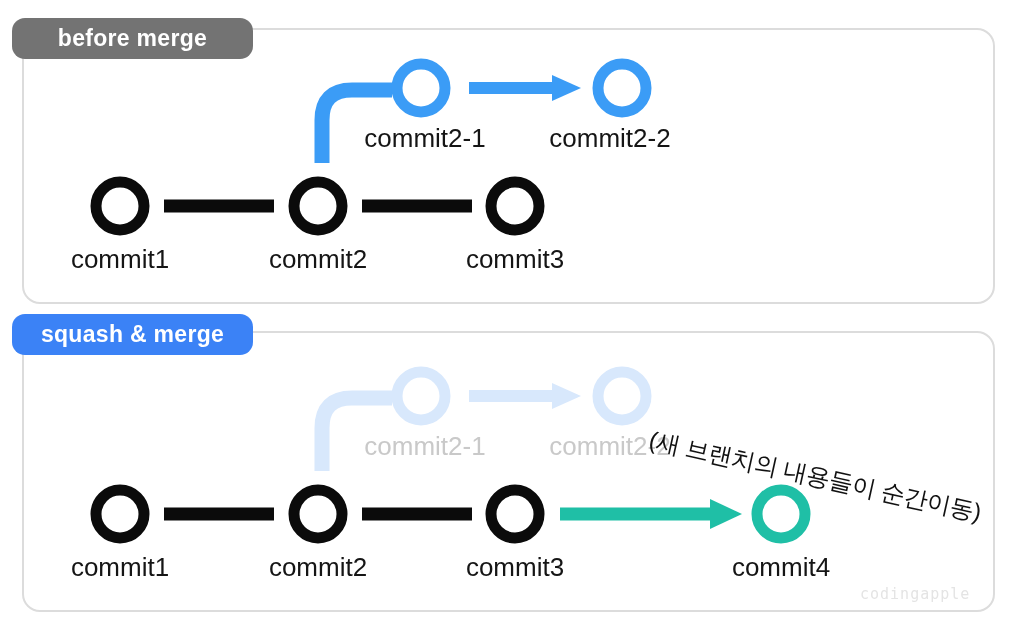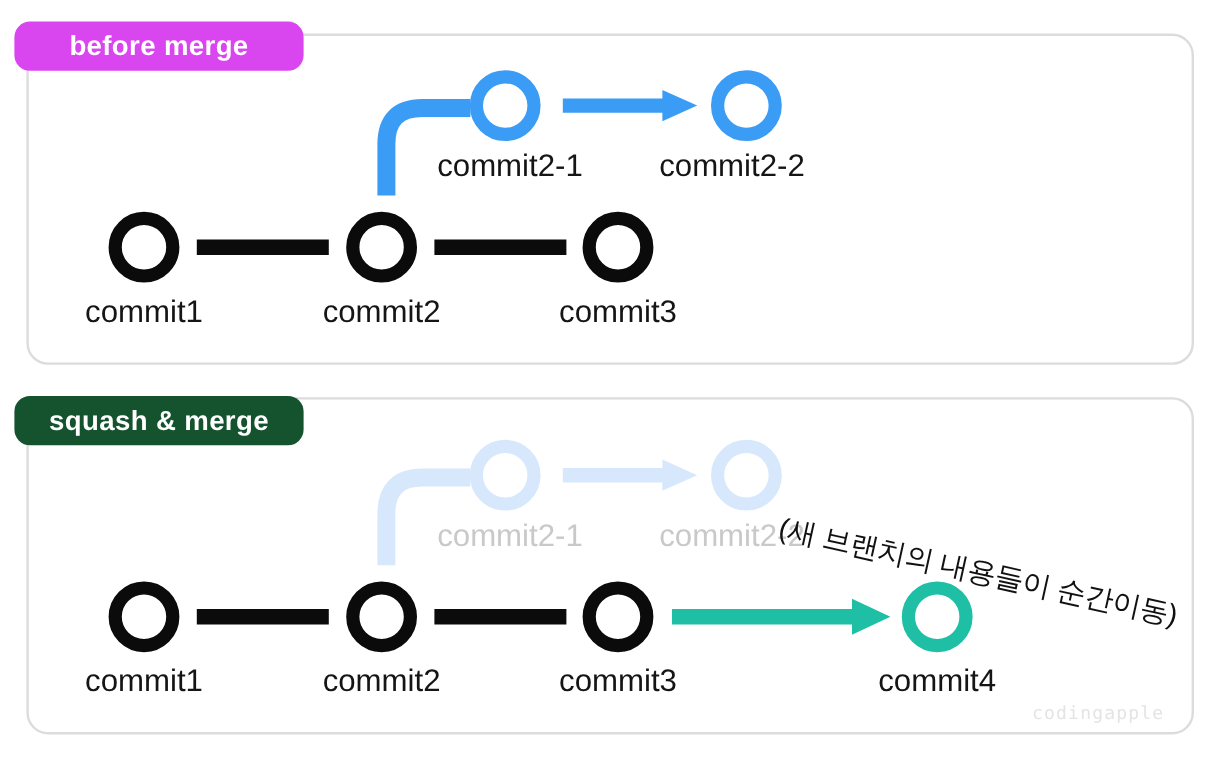--- a/index.html
+++ b/index.html
@@ -32,22 +32,22 @@
     border-radius: 13px;
     display: flex;
     align-items: center;
     justify-content: center;
     color: #ffffff;
     font-weight: 700;
     font-size: 23px;
     letter-spacing: 0.3px;
     z-index: 5;
   }
-  .badge-before { top: 18px;  background: #d946ef; }
-  .badge-squash { top: 330px; background: #14532d; }
+  .badge-before { top: 18px;  background: #737373; }
+  .badge-squash { top: 314px; background: #3b82f6; }
   .graph-svg {
     position: absolute;
     left: 0;
     top: 0;
     z-index: 3;
   }
   .commit-label {
     font-family: "Liberation Sans", sans-serif;
     font-size: 26px;
     fill: #151515;

